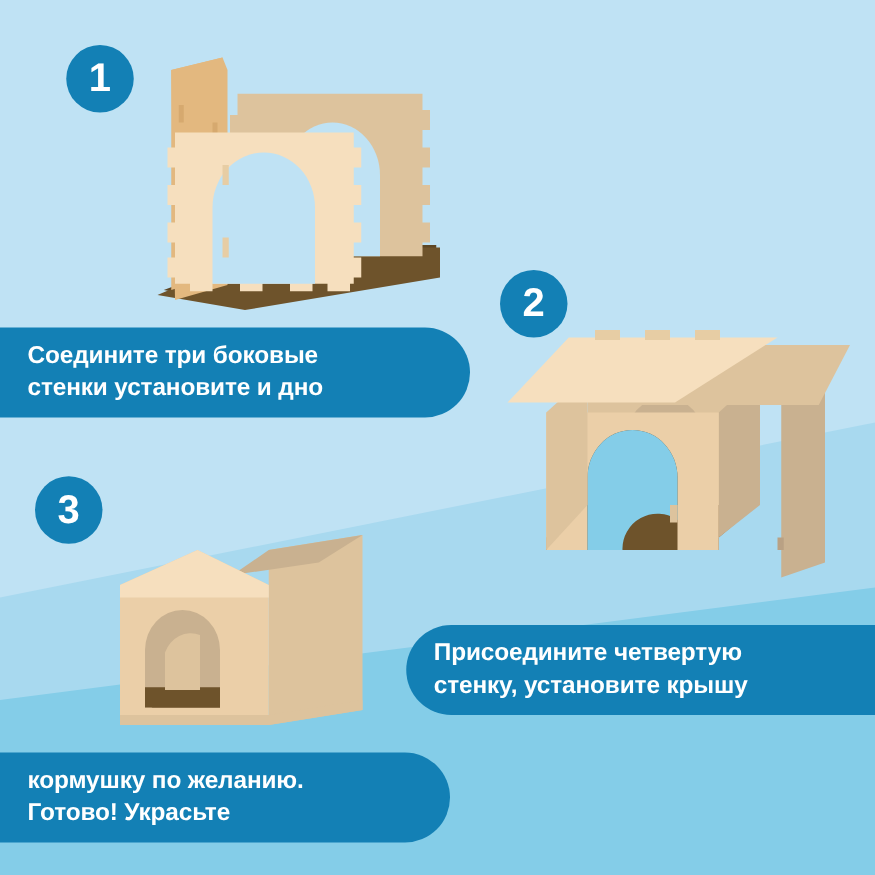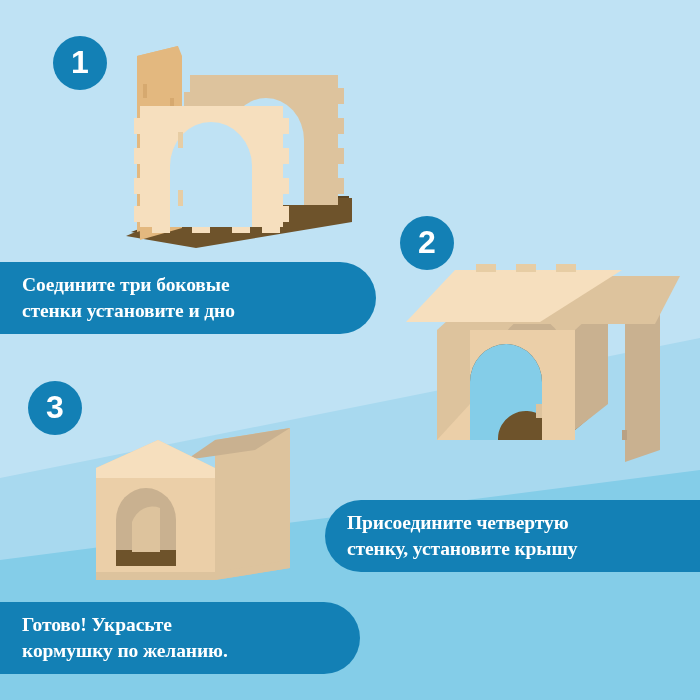--- a/index.html
+++ b/index.html
@@ -53,21 +53,21 @@
     color: #ffffff;
     font-size: 19.5px;
     font-weight: bold;
     line-height: 1.33;
     letter-spacing: -0.1px;
     box-sizing: border-box;
     display: flex;
     flex-direction: column;
     justify-content: center;
   }
-  .caption .line { display: block; white-space: nowrap; font-family: Liberation Serif, serif; }
+  .caption .line { display: block; white-space: nowrap; }
 
   #caption-1 {
     left: -40px;
     top: 262px;
     width: 416px;
     height: 72px;
     padding: 0 22px 0 62px;
     border-radius: 0 36px 36px 0;
   }
   #caption-2 {
@@ -231,17 +231,17 @@
     <span class="line">Соедините три боковые</span>
     <span class="line">стенки установите и дно</span>
   </div>
 
   <div class="caption" id="caption-2">
     <span class="line">Присоедините четвертую</span>
     <span class="line">стенку, установите крышу</span>
   </div>
 
   <div class="caption" id="caption-3">
+    <span class="line">кормушку по желанию.</span>
     <span class="line">Готово! Украсьте</span>
-    <span class="line">кормушку по желанию.</span>
   </div>
 
 </div>
 
 </body></html>

